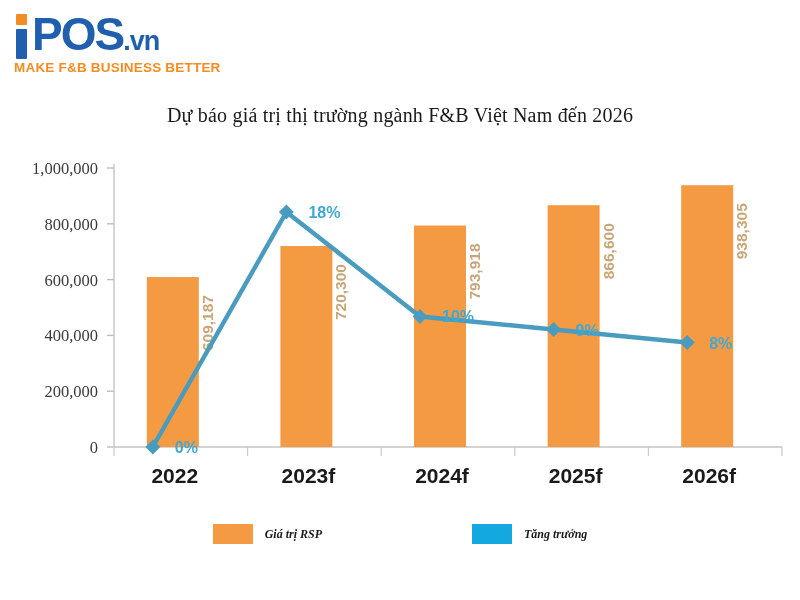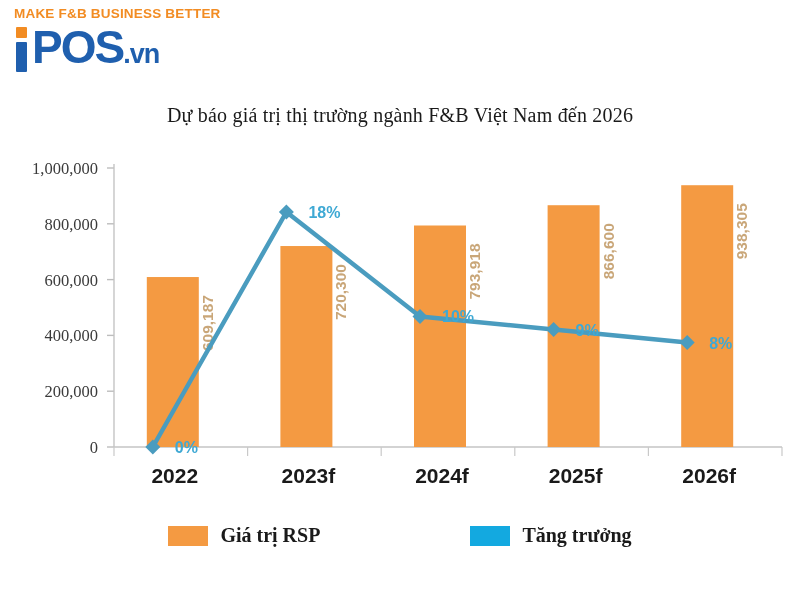--- a/index.html
+++ b/index.html
@@ -92,35 +92,36 @@
   #legend{
     position:absolute;top:524px;left:0;width:800px;
     display:flex;justify-content:center;align-items:center;
     gap:150px;
   }
   .legend-item{display:flex;align-items:center;gap:12px;}
   .legend-swatch{width:40px;height:20px;display:block;}
   .legend-text{
     font-family:"Liberation Serif", serif;
     font-weight:bold;
-    font-size:20px;
+    font-size:12px;
     color:#1a1a1a;
     white-space:nowrap;
+    font-style:italic;
   }
 </style>
 </head>
 <body>
 
 <div id="logo-block">
-  <div id="logo-tagline">MAKE F&amp;B BUSINESS BETTER</div>
   <div id="logo-wordmark">
     <span class="dot-i"></span>
     <span class="i-stem"></span>
     <span id="logo-pos">POS</span><span id="logo-vn">.vn</span>
   </div>
+  <div id="logo-tagline">MAKE F&amp;B BUSINESS BETTER</div>
 </div>
 
 <div id="chart-title">Dự báo giá trị thị trường ngành F&amp;B Việt Nam đến 2026</div>
 
 <div id="chart-area">
   <svg id="chart-svg" width="800" height="370" viewBox="0 0 800 370">
     <g id="g-yticks">
         <text x="98" y="24" text-anchor="end" class="ytick-label">1,000,000</text>
         <line x1="107" y1="18" x2="114" y2="18" stroke="#bdbdbd" stroke-width="1.4"></line>
         <text x="98" y="79.79999999999998" text-anchor="end" class="ytick-label">800,000</text>

